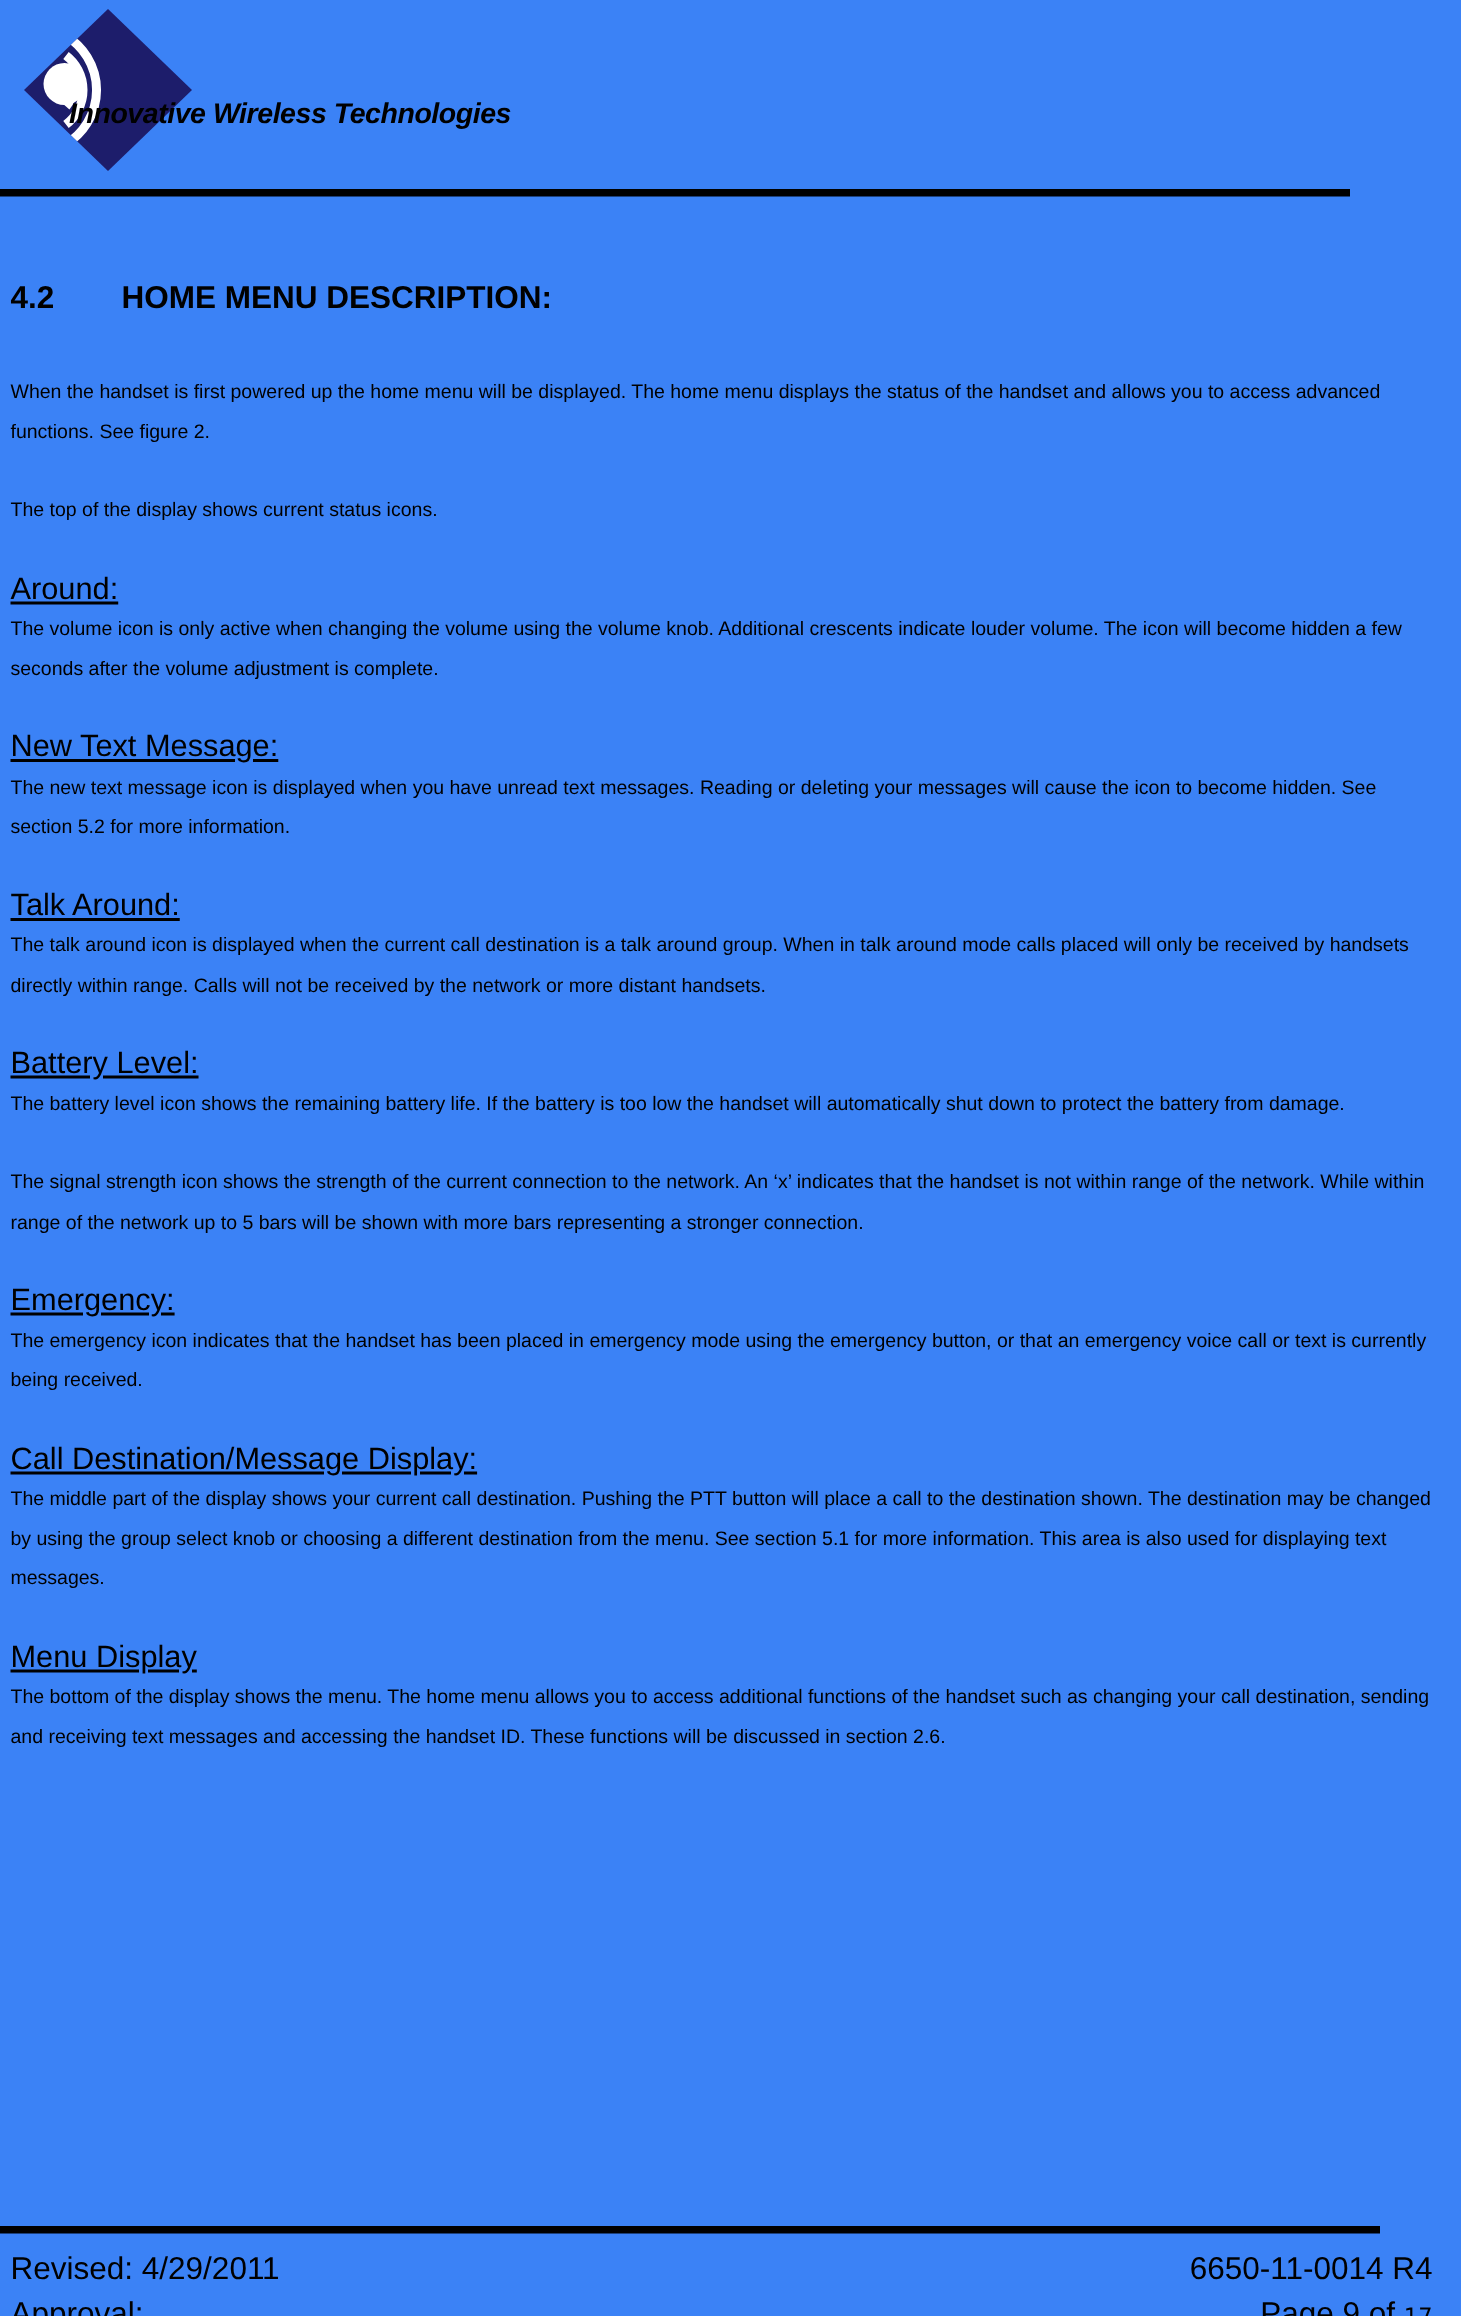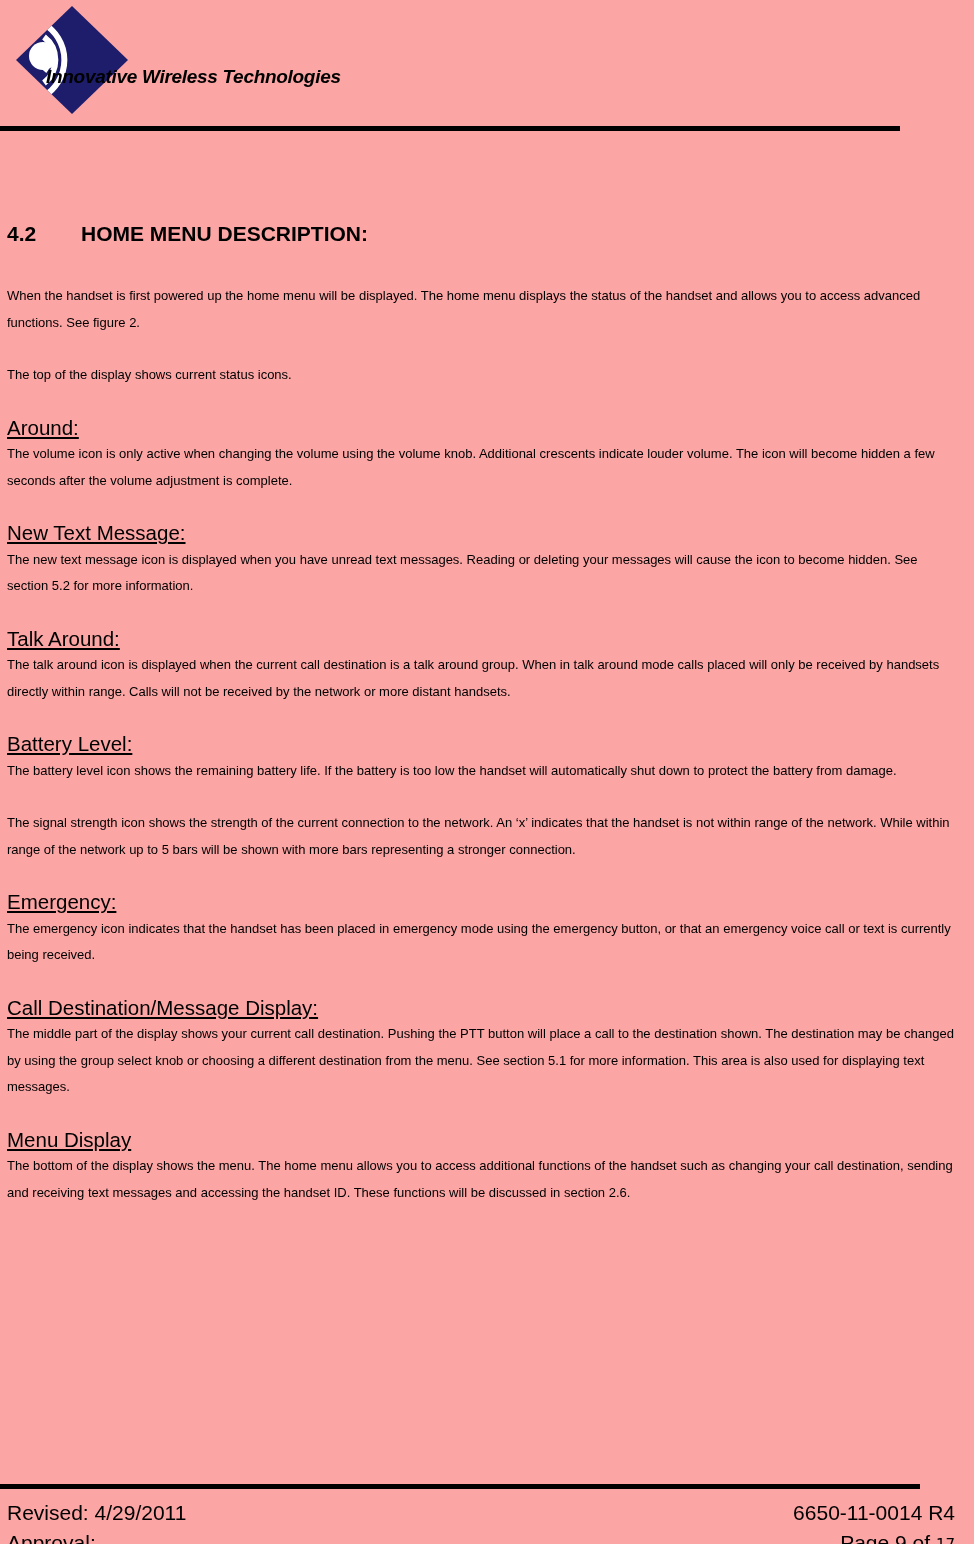--- a/index.html
+++ b/index.html
@@ -4,21 +4,21 @@
 <style>
   html, body {
     margin: 0;
     padding: 0;
     background: #ffffff;
   }
   .page {
     position: relative;
     width: 974px;
     height: 1544px;
-    background: #fca5a5;
+    background: #3b82f6;
     font-family: "Liberation Sans", sans-serif;
     color: #000000;
     overflow: hidden;
   }
 
   
   .header {
     position: absolute;
     left: 0;
     top: 0;
@@ -59,21 +59,20 @@
     height: 5px;
     background: #000000;
   }
 
   
   .content {
     position: absolute;
     left: 7px;
     top: 186px;
     width: 952px;
-    margin-top: 35px;
   }
   .section-heading {
     font-size: 21px;
     font-weight: bold;
     line-height: 26px;
     margin: 0 0 0 0;
     white-space: pre;
   }
   .sec-num { display: inline-block; width: 74px; }
 

